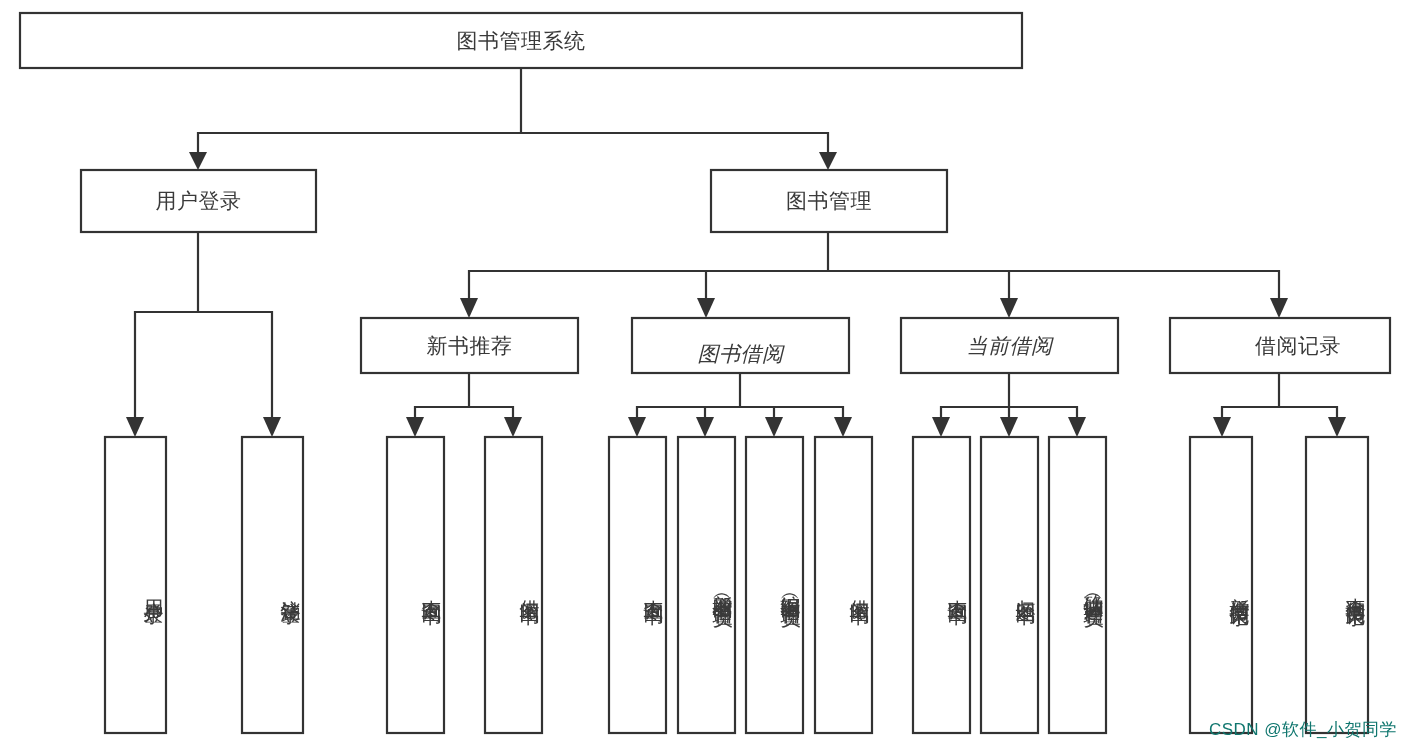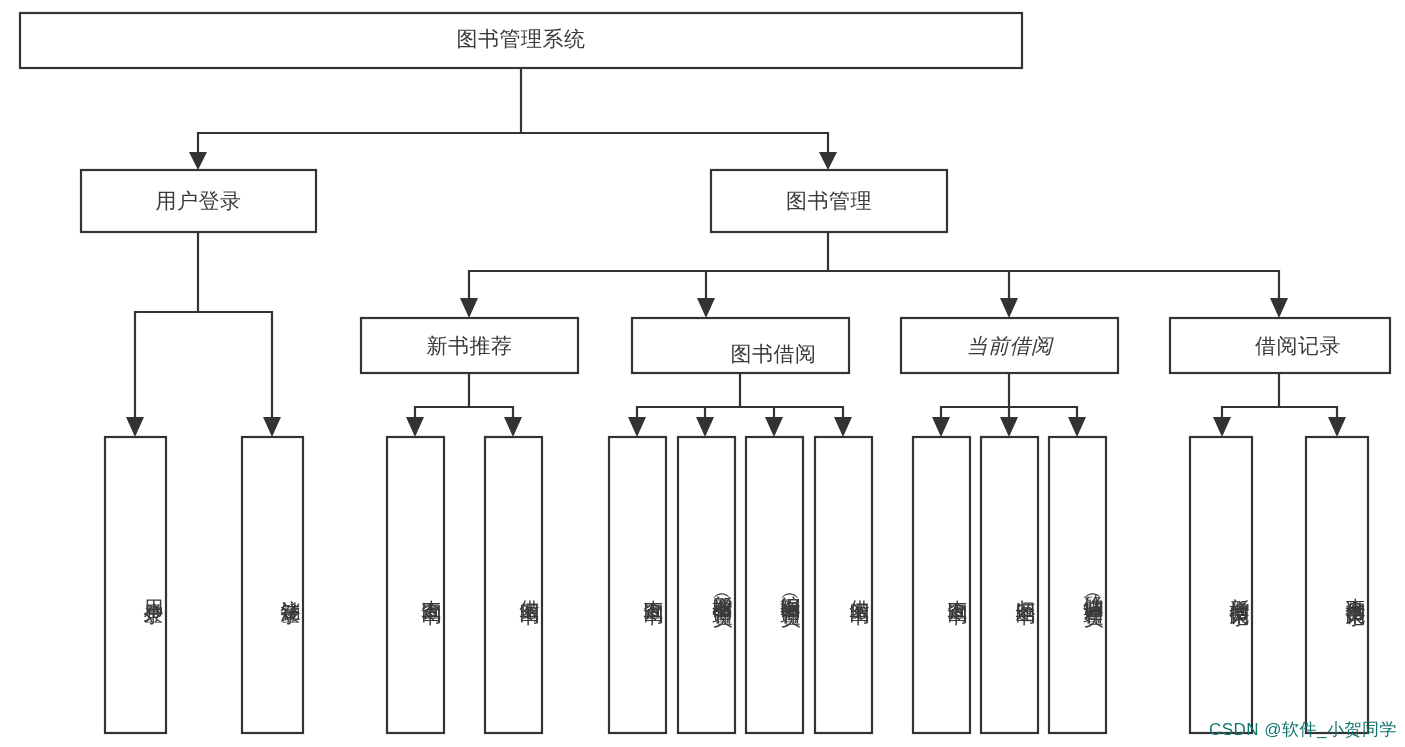--- a/index.html
+++ b/index.html
@@ -142,27 +142,27 @@
     <rect class="node-box" x="815" y="437" width="57" height="296"></rect>
 
     <rect class="node-box" x="913" y="437" width="57" height="296"></rect>
     <rect class="node-box" x="981" y="437" width="57" height="296"></rect>
     <rect class="node-box" x="1049" y="437" width="57" height="296"></rect>
 
     <rect class="node-box" x="1190" y="437" width="62" height="296"></rect>
     <rect class="node-box" x="1306" y="437" width="62" height="296"></rect>
   </svg>
 
-  <div class="node-label horizontal" style="left:20px; top:13px; width:1002px; height:55px;font-family:Liberation Mono, monospace;">图书管理系统</div>
+  <div class="node-label horizontal" style="left:20px; top:13px; width:1002px; height:55px;">图书管理系统</div>
 
   <div class="node-label horizontal" style="left:81px; top:170px; width:235px; height:62px;">用户登录</div>
   <div class="node-label horizontal" style="left:361px; top:318px; width:217px; height:55px;">新书推荐</div>
 
   <div class="node-label horizontal" style="left:711px; top:170px; width:236px; height:62px;">图书管理</div>
-  <div class="node-label horizontal" style="left:665px; top:318px; width:217px; height:72px;">图书借阅</div>
+  <div class="node-label horizontal" style="left:632px; top:318px; width:217px; height:72px;font-style:italic;">图书借阅</div>
   <div class="node-label horizontal" style="left:901px; top:318px; width:217px; height:55px;font-style:italic;">当前借阅</div>
   <div class="node-label horizontal" style="left:1170px; top:318px; width:220px; height:55px;padding-left:36px;">借阅记录</div>
 
   <div class="node-label vertical" style="left:105px; top:437px; width:61px; height:296px;">用户登录</div>
   <div class="node-label vertical" style="left:242px; top:437px; width:61px; height:296px;">注销登录</div>
 
   <div class="node-label vertical" style="left:387px; top:437px; width:57px; height:296px;">查询图书</div>
   <div class="node-label vertical" style="left:485px; top:437px; width:57px; height:296px;">借阅图书</div>
 
   <div class="node-label vertical" style="left:609px; top:437px; width:57px; height:296px;">查询图书</div>

